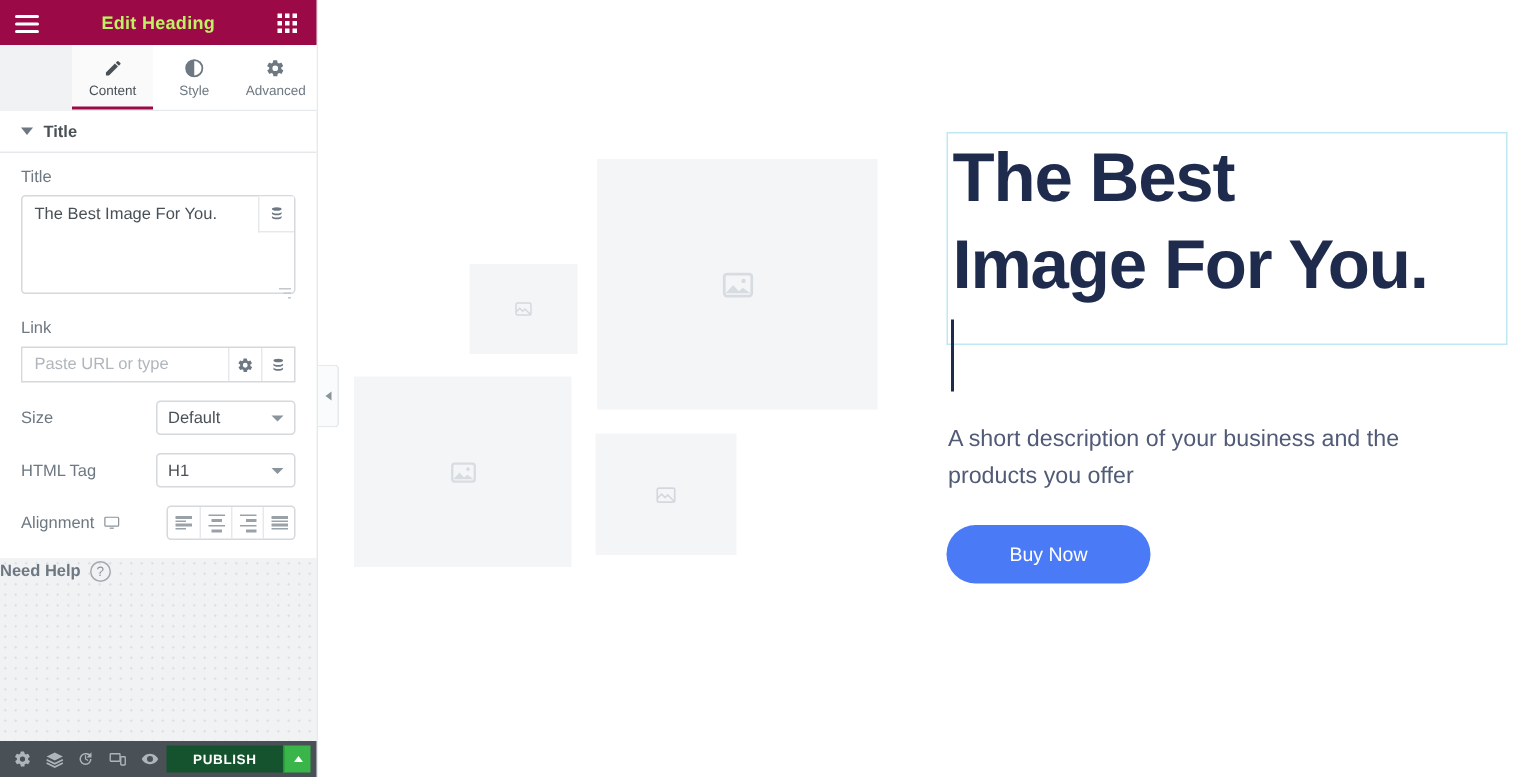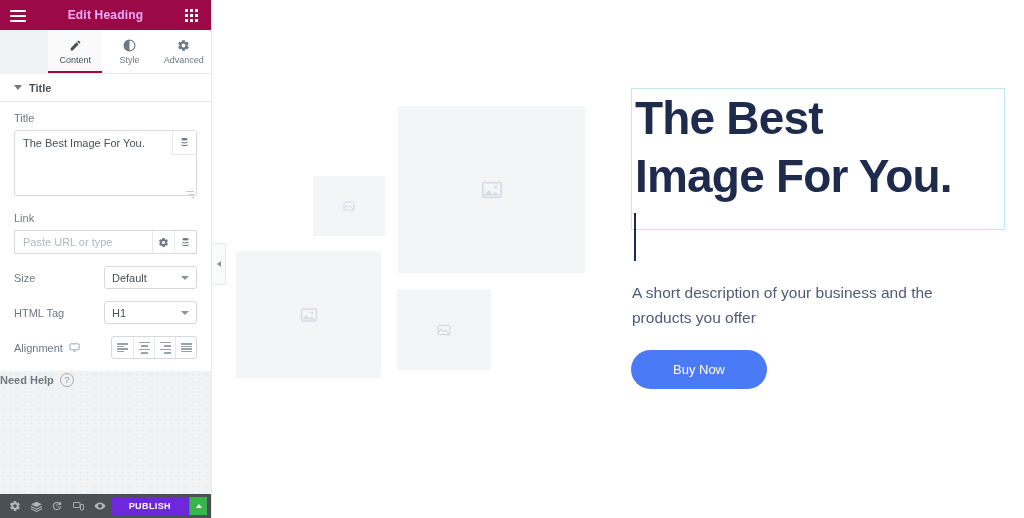--- a/index.html
+++ b/index.html
@@ -20,21 +20,21 @@
     border-right: 1px solid #e6e9ec;
   }
 
   
   .panel-header {
     height: 30px; background: #9b0a46;
     display: flex; align-items: center; justify-content: space-between;
     padding: 0 10px; flex: 0 0 30px;
   }
   .panel-header .title {
-    color: #f0abfc; font-size: 12px; font-weight: bold;
+    color: #bef264; font-size: 12px; font-weight: bold;
     letter-spacing: .2px;
     position: absolute; left: 0; right: 0; text-align: center;
     pointer-events: none;
   }
   .hdr-icon { width: 16px; height: 16px; position: relative; z-index: 2; cursor: pointer; }
   .hamburger span {
     display: block; height: 2px; background: #fff; border-radius: 1px;
     margin: 3px 0; width: 16px;
   }
   .grid9 { display: grid; grid-template-columns: repeat(3, 3px); grid-template-rows: repeat(3, 3px);
@@ -144,21 +144,21 @@
   .panel-footer {
     height: 24px; flex: 0 0 24px; background: #495157;
     display: flex; align-items: center; padding: 0 4px; gap: 0;
   }
   .foot-icon {
     width: 25px; height: 24px; display: flex; align-items: center; justify-content: center;
     cursor: pointer;
   }
   .publish-wrap { margin-left: auto; display: flex; height: 18px; }
   .publish-btn {
-    background: #6d28d9; color: #fff; font-size: 9px; font-weight: bold;
+    background: #14532d; color: #fff; font-size: 9px; font-weight: bold;
     letter-spacing: .4px; padding: 0 18px; display: flex; align-items: center;
     cursor: pointer; border: 0;
     font-family: "Liberation Sans", sans-serif;
   }
   .publish-arrow {
     background: #39b54a; width: 18px; display: flex; align-items: center; justify-content: center;
     border-left: 1px solid #2fa03f; cursor: pointer;
   }
   .publish-arrow .up {
     width: 0; height: 0; border-left: 3px solid transparent; border-right: 3px solid transparent;

